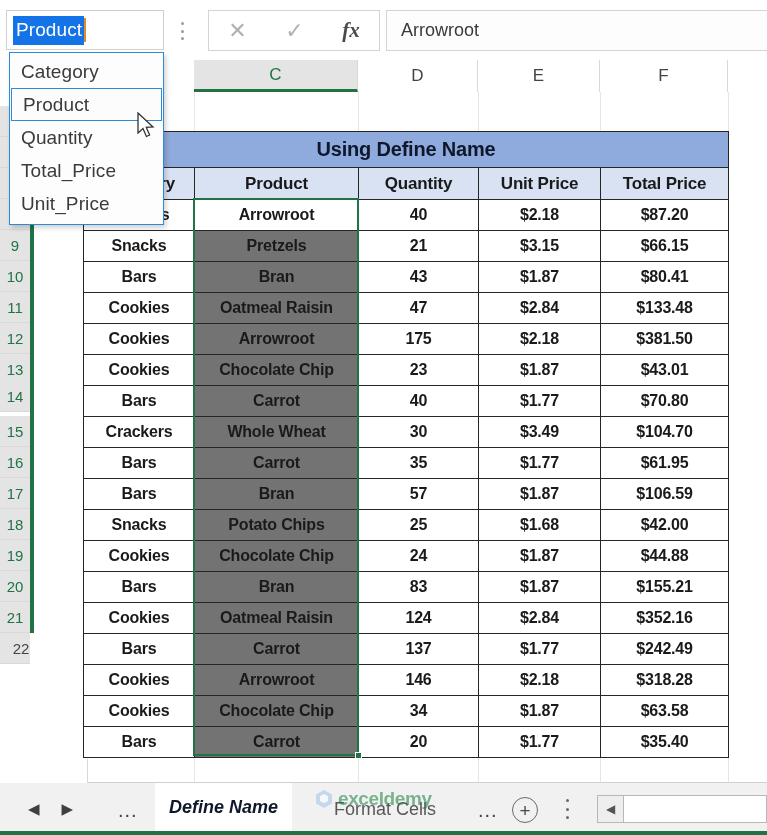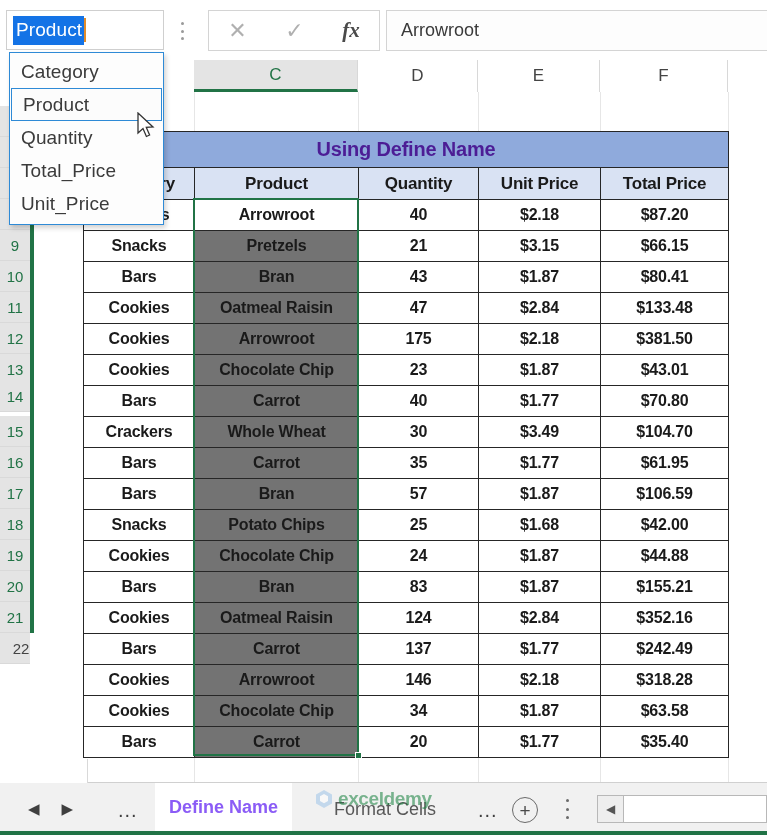--- a/index.html
+++ b/index.html
@@ -82,21 +82,21 @@
   .tbl { position:absolute; border-collapse:collapse; table-layout:fixed; }
   .tbl td {
     border:1px solid #262626;
     font-size:16px; font-weight:bold; color:#1a1a1a;
     text-align:center; vertical-align:middle;
     padding:0; height:31px;
     font-family:"Liberation Sans", sans-serif;
     letter-spacing:-0.2px;
   }
   td.title {
-    background:#8faadc; font-size:20px; height:36px; color:#4c1d95;
+    background:#8faadc; font-size:20px; height:36px; color:#0f172a;
     border:1px solid #262626;
   }
   td.hdr { background:#d9e2f3; height:32px; font-size:17px; }
   td.shaded { background:#737373; }
   td.plain { background:#ffffff; }
 
   
   .selbox {
     position:absolute; border:2px solid #217346; pointer-events:none;
     background:transparent;
@@ -130,22 +130,23 @@
                 display:flex; align-items:center; gap:22px; }
   .nav-arrows .ar { color:#3f3f3f; font-size:15px; }
   .nav-dots { position:absolute; left:118px; top:16px; font-size:20px; color:#3f3f3f; letter-spacing:1px; }
 
   .sheettab {
     position:absolute; top:0; height:52px;
     display:flex; align-items:center; justify-content:center;
     font-size:18px; padding:0 14px;
   }
   .sheettab.active {
-    background:#ffffff; color:#8b5cf6; font-weight:bold;
+    background:#ffffff; color:#0f172a; font-weight:bold;
     border-bottom:3px solid #217346;
+    font-style:italic;
   }
   .sheettab.inactive { color:#585858; }
 
   .tab-dots2 { position:absolute; left:478px; top:16px; font-size:20px; color:#3f3f3f; letter-spacing:1px; }
   .plusbtn { position:absolute; left:512px; top:14px; width:26px; height:26px;
              border:1.6px solid #6a6a6a; border-radius:50%;
              display:flex; align-items:center; justify-content:center;
              font-size:19px; color:#4a4a4a; line-height:1; }
   .vdots { position:absolute; left:565px; top:16px; width:4px; height:20px;
            display:flex; flex-direction:column; justify-content:space-between; align-items:center; }

